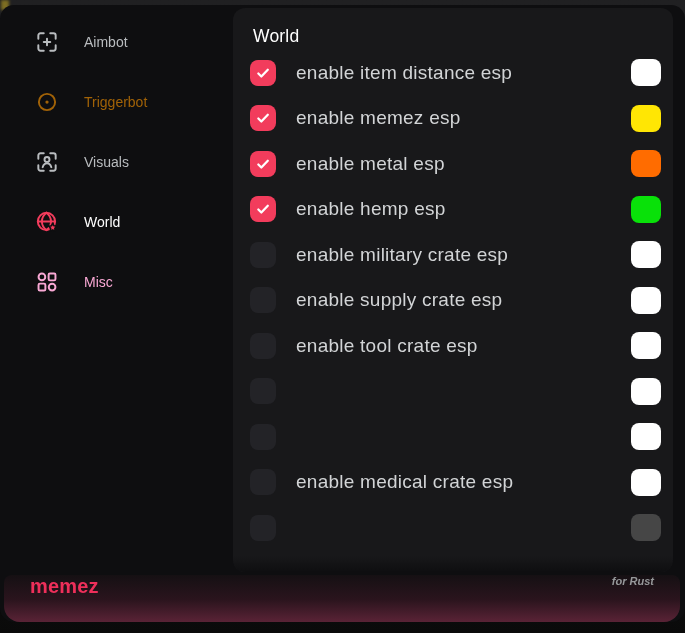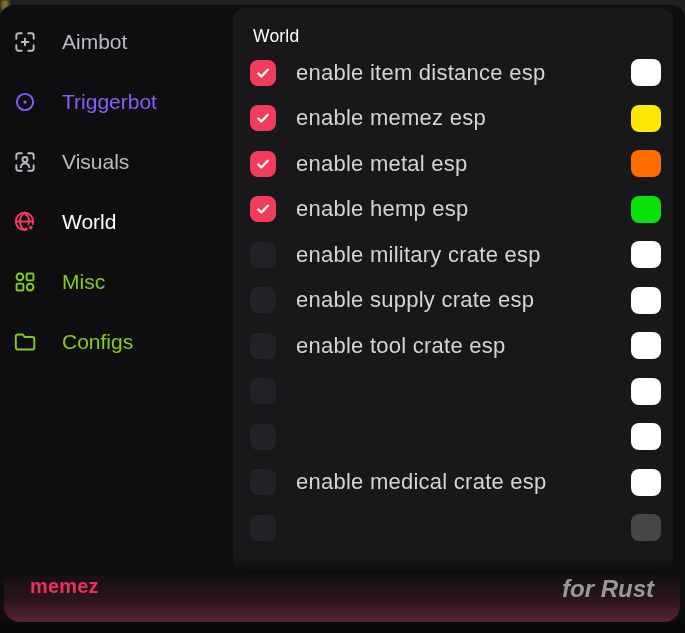--- a/index.html
+++ b/index.html
@@ -9,57 +9,57 @@
     font-family:"Liberation Sans",sans-serif;
     -webkit-font-smoothing:antialiased;
   }
   .speck{position:absolute;left:1px;top:0;width:8px;height:10px;background:#7d6d22;filter:blur(1.5px);z-index:0}
   .window{
     position:absolute;left:0;top:5px;width:685px;height:617px;
     background:#0e0e10;border-radius:14px;z-index:1;overflow:hidden;
   }
   
   .sidebar{position:absolute;left:0;top:0;width:233px;height:570px;padding-top:7px;box-sizing:border-box}
-  .side-item{height:60px;display:flex;align-items:center;padding-left:12px;gap:24px;font-size:21px;cursor:pointer}
+  .side-item{height:60px;display:flex;align-items:center;padding-left:34px;gap:24px;font-size:14px;cursor:pointer}
   .side-icon{width:26px;height:26px;flex:none;display:flex;align-items:center;justify-content:center}
   .side-icon svg{width:26px;height:26px;display:block}
   .tone-bright{color:#b9bcbf}
-  .tone-dim{color:#8b5cf6}
-  .tone-mid{color:#84cc16}
+  .tone-dim{color:#a16207}
+  .tone-mid{color:#f9a8d4}
   .side-item.active{color:#ffffff;font-weight:500}
   .side-item.active .side-icon{color:#f23c5c}
   
   .panel{
     position:absolute;left:233px;top:3px;width:440px;height:564px;
     background:#18181a;border-radius:12px;box-sizing:border-box;
     padding:12px 12px 0 17px;overflow:hidden;
   }
   .panel-title{font-size:17.5px;line-height:28px;color:#ffffff;font-weight:500;margin:2px 0 0 3px;height:28px;letter-spacing:.2px}
   .option-row{height:45.5px;display:flex;align-items:center}
   .checkbox{
     width:26px;height:26px;border-radius:8px;background:#232327;flex:none;
     display:flex;align-items:center;justify-content:center;cursor:pointer;
   }
   .checkbox.checked{background:#f23c5c}
   .checkbox svg{width:16px;height:16px;display:block}
-  .option-label{margin-left:20px;font-size:22px;color:#d2d4d6;letter-spacing:.25px}
+  .option-label{margin-left:20px;font-size:19px;color:#d2d4d6;letter-spacing:.25px}
   .swatch{margin-left:auto;width:30px;height:27px;border-radius:8px;flex:none;cursor:pointer}
   .panel-fade{
     position:absolute;left:0;right:0;bottom:0;height:16px;pointer-events:none;
     background:linear-gradient(180deg,rgba(20,20,22,0) 0%,#0e0e10 100%);
   }
   
   .footer{
     position:absolute;left:4px;right:5px;bottom:0;height:47px;
     border-radius:8px 8px 16px 16px;
     background:linear-gradient(180deg,#151013 0%,#2a141d 52%,#5a2336 100%);
     display:flex;align-items:flex-start;padding:0 26px;box-sizing:border-box;
   }
   .brand{color:#ee2f5a;font-weight:700;font-size:20px;letter-spacing:.2px}
-  .edition{margin-left:auto;color:#96989a;font-style:italic;font-weight:600;font-size:24px}
+  .edition{margin-left:auto;color:#96989a;font-style:italic;font-weight:600;font-size:11px}
 </style>
 </head>
 <body>
 
 <div class="speck"></div>
 
 <div class="window">
   <nav class="sidebar" id="sidebar">
       <div class="side-item tone-bright">
         <span class="side-icon">
@@ -111,28 +111,20 @@
         <span class="side-icon">
           <svg viewBox="0 0 24 24" fill="none" stroke="currentColor" stroke-width="1.8">
             <circle cx="7.3" cy="7.3" r="3.1"></circle>
             <rect x="13.5" y="4.2" width="6.3" height="6.3" rx="1.2"></rect>
             <rect x="4.2" y="13.5" width="6.3" height="6.3" rx="1.2"></rect>
             <circle cx="16.7" cy="16.7" r="3.1"></circle>
           </svg>
         </span>
         <span class="side-label">Misc</span>
       </div>
-      <div class="side-item tone-mid">
-        <span class="side-icon">
-          <svg viewBox="0 0 24 24" fill="none" stroke="currentColor" stroke-width="1.8" stroke-linejoin="round" stroke-linecap="round">
-            <path d="M3.5 7a2 2 0 0 1 2-2h4.1l2 2.3h7a2 2 0 0 1 2 2V17a2 2 0 0 1-2 2h-13a2 2 0 0 1-2-2z"></path>
-          </svg>
-        </span>
-        <span class="side-label">Configs</span>
-      </div>
     </nav>
 
   <section class="panel">
     <h1 class="panel-title">World</h1>
     <div id="option-list">
         <div class="option-row">
           <span class="checkbox checked">
             <svg viewBox="0 0 24 24">
               <path d="M5 12.8l4.5 4.4L19.2 7.2" fill="none" stroke="#ffffff" stroke-width="3.4" stroke-linecap="round" stroke-linejoin="round"></path>
             </svg>

